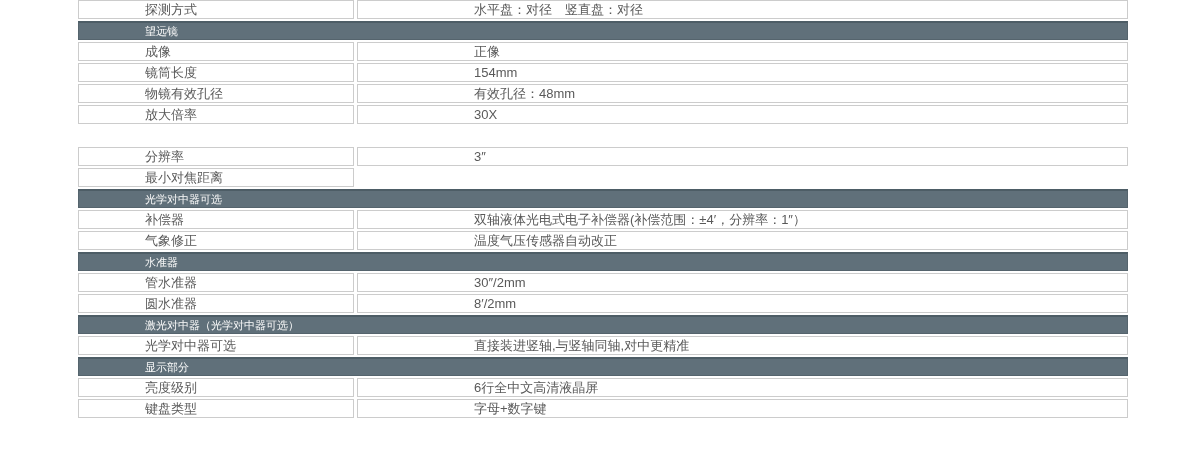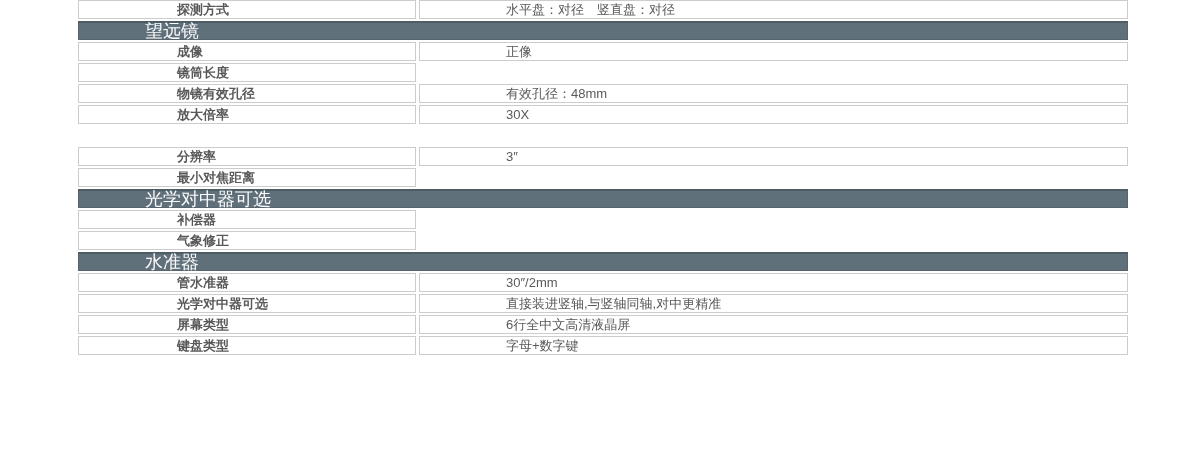--- a/index.html
+++ b/index.html
@@ -29,37 +29,36 @@
     border: 1px solid var(--cell-border, #cccccc);
     display: flex;
     align-items: center;
     font-size: 13px;
     color: var(--text-color, #595959);
     line-height: 1;
     white-space: nowrap;
     overflow: hidden;
   }
   .spec-label-cell {
-    width: 338px;
+    width: 276px;
     flex: none;
-    padding-left: 98px;
-    font-weight: bold;
+    padding-left: 66px;
   }
   .spec-value-cell {
     flex: 1;
-    padding-left: 86px;
+    padding-left: 116px;
   }
   .section-cell {
     flex: 1;
     background: var(--section-bg, #60707a);
     border: 1px solid var(--section-border, #55646d);
     border-top: 2px solid var(--section-border-top, #4d5d66);
     color: var(--section-text, #fafafa);
     padding-left: 66px;
-    font-size: 18px;
+    font-size: 11px;
     display: flex;
     align-items: center;
     line-height: 1;
     white-space: nowrap;
   }
 </style>
 </head>
 <body>
 
 <div class="spec-table">
@@ -69,20 +68,21 @@
     </div>
     <div class="spec-row">
       <div class="section-cell">望远镜</div>
     </div>
     <div class="spec-row">
       <div class="spec-cell spec-label-cell">成像</div>
       <div class="spec-cell spec-value-cell">正像</div>
     </div>
     <div class="spec-row">
       <div class="spec-cell spec-label-cell">镜筒长度</div>
+      <div class="spec-cell spec-value-cell">154mm</div>
     </div>
     <div class="spec-row">
       <div class="spec-cell spec-label-cell">物镜有效孔径</div>
       <div class="spec-cell spec-value-cell">有效孔径：48mm</div>
     </div>
     <div class="spec-row">
       <div class="spec-cell spec-label-cell">放大倍率</div>
       <div class="spec-cell spec-value-cell">30X</div>
     </div>
     <div class="spec-row">
@@ -92,36 +92,48 @@
       <div class="spec-cell spec-value-cell">3″</div>
     </div>
     <div class="spec-row">
       <div class="spec-cell spec-label-cell">最小对焦距离</div>
     </div>
     <div class="spec-row">
       <div class="section-cell">光学对中器可选</div>
     </div>
     <div class="spec-row">
       <div class="spec-cell spec-label-cell">补偿器</div>
+      <div class="spec-cell spec-value-cell">双轴液体光电式电子补偿器(补偿范围：±4′，分辨率：1″）</div>
     </div>
     <div class="spec-row">
       <div class="spec-cell spec-label-cell">气象修正</div>
+      <div class="spec-cell spec-value-cell">温度气压传感器自动改正</div>
     </div>
     <div class="spec-row">
       <div class="section-cell">水准器</div>
     </div>
     <div class="spec-row">
       <div class="spec-cell spec-label-cell">管水准器</div>
       <div class="spec-cell spec-value-cell">30″/2mm</div>
     </div>
     <div class="spec-row">
+      <div class="spec-cell spec-label-cell">圆水准器</div>
+      <div class="spec-cell spec-value-cell">8′/2mm</div>
+    </div>
+    <div class="spec-row">
+      <div class="section-cell">激光对中器（光学对中器可选）</div>
+    </div>
+    <div class="spec-row">
       <div class="spec-cell spec-label-cell">光学对中器可选</div>
       <div class="spec-cell spec-value-cell">直接装进竖轴,与竖轴同轴,对中更精准</div>
     </div>
     <div class="spec-row">
-      <div class="spec-cell spec-label-cell">屏幕类型</div>
+      <div class="section-cell">显示部分</div>
+    </div>
+    <div class="spec-row">
+      <div class="spec-cell spec-label-cell">亮度级别</div>
       <div class="spec-cell spec-value-cell">6行全中文高清液晶屏</div>
     </div>
     <div class="spec-row">
       <div class="spec-cell spec-label-cell">键盘类型</div>
       <div class="spec-cell spec-value-cell">字母+数字键</div>
     </div>
   </div>
 
 </body></html>

